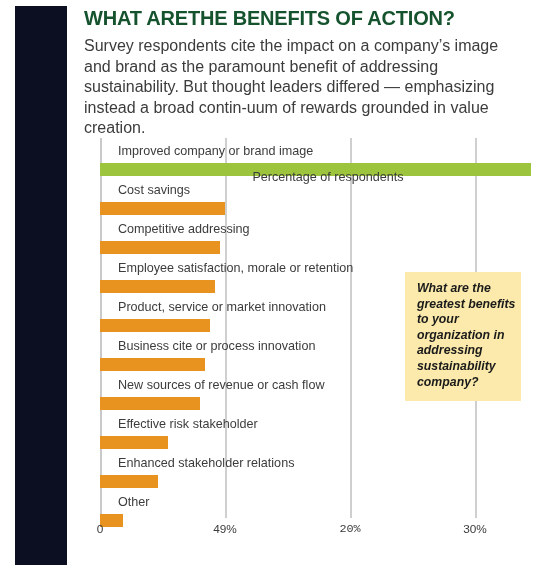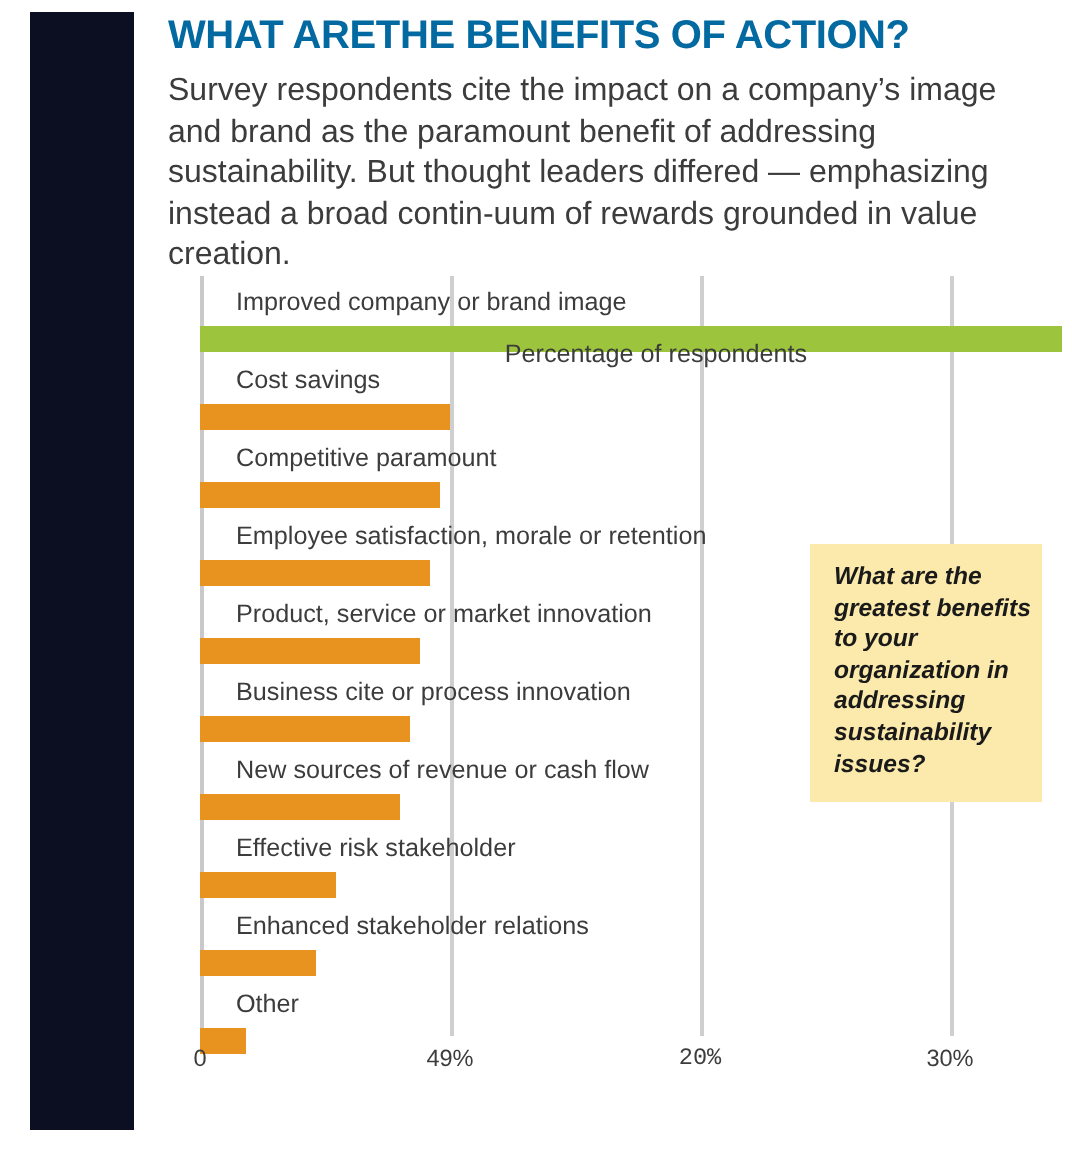--- a/index.html
+++ b/index.html
@@ -15,21 +15,21 @@
   .left-band {
     position: absolute;
     left: 15px; top: 6px;
     width: 52px; height: 559px;
     background: #0b0f21;
   }
 
   
   .header { position: absolute; left: 84px; top: 6px; width: 440px; }
   .title {
-    color: #0369a1;
+    color: #14532d;
     font-size: 20px;
     font-weight: bold;
     letter-spacing: -0.2px;
     line-height: 24px;
     white-space: nowrap;
   }
   .subtitle {
     margin-top: 6px;
     color: #3c3c3c;
     font-size: 16px;
@@ -136,21 +136,21 @@
     <div id="rows">
         <div class="row" style="top: 6px;">
           <div class="row-label" style="left: 98px;">Improved company or brand image</div>
           <div class="bar" style="left: 80px; width: 431.25px; background: rgb(156, 196, 60);"></div>
         </div>
         <div class="row" style="top: 45px;">
           <div class="row-label" style="left: 98px;">Cost savings</div>
           <div class="bar" style="left: 80px; width: 125px; background: rgb(232, 146, 31);"></div>
         </div>
         <div class="row" style="top: 84px;">
-          <div class="row-label" style="left: 98px;">Competitive paramount</div>
+          <div class="row-label" style="left: 98px;">Competitive addressing</div>
           <div class="bar" style="left: 80px; width: 120px; background: rgb(232, 146, 31);"></div>
         </div>
         <div class="row" style="top: 123px;">
           <div class="row-label" style="left: 98px;">Employee satisfaction, morale or retention</div>
           <div class="bar" style="left: 80px; width: 115px; background: rgb(232, 146, 31);"></div>
         </div>
         <div class="row" style="top: 162px;">
           <div class="row-label" style="left: 98px;">Product, service or market innovation</div>
           <div class="bar" style="left: 80px; width: 110px; background: rgb(232, 146, 31);"></div>
         </div>
@@ -184,16 +184,16 @@
         <div class="tick-label" style="left: 330px; font-family: Liberation Mono, monospace;">20%</div>
         <div class="tick-mark" style="left: 455px;"></div>
         <div class="tick-label" style="left: 455px;">30%</div>
       </div>
     <div class="xaxis-title">
       <span class="xaxis-title-inner">Percentage of respondents</span>
     </div>
   </div>
 
   <div class="callout">
-    <div class="callout-text">What are the greatest benefits to your organization in addressing sustainability issues?</div>
+    <div class="callout-text">What are the greatest benefits to your organization in addressing sustainability company?</div>
   </div>
 
 </div>
 
 </body></html>

